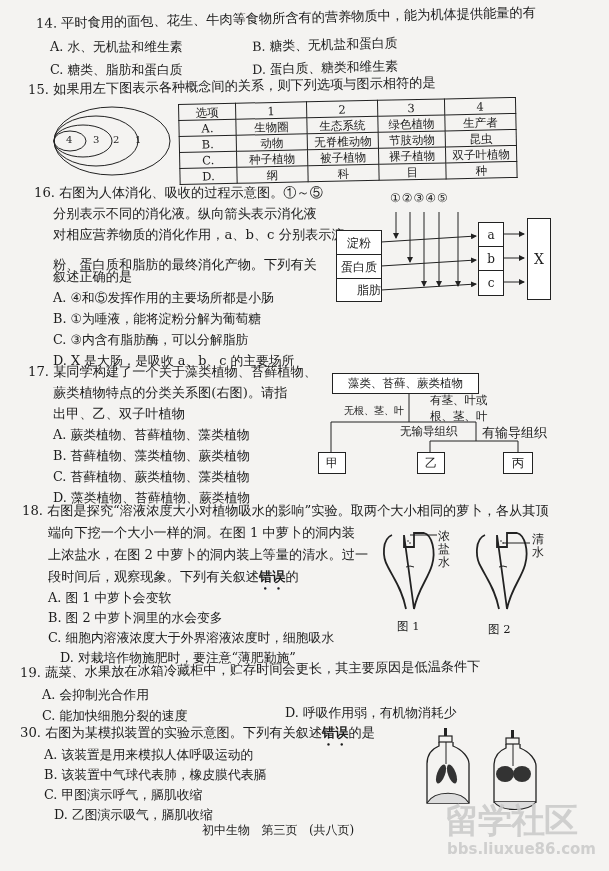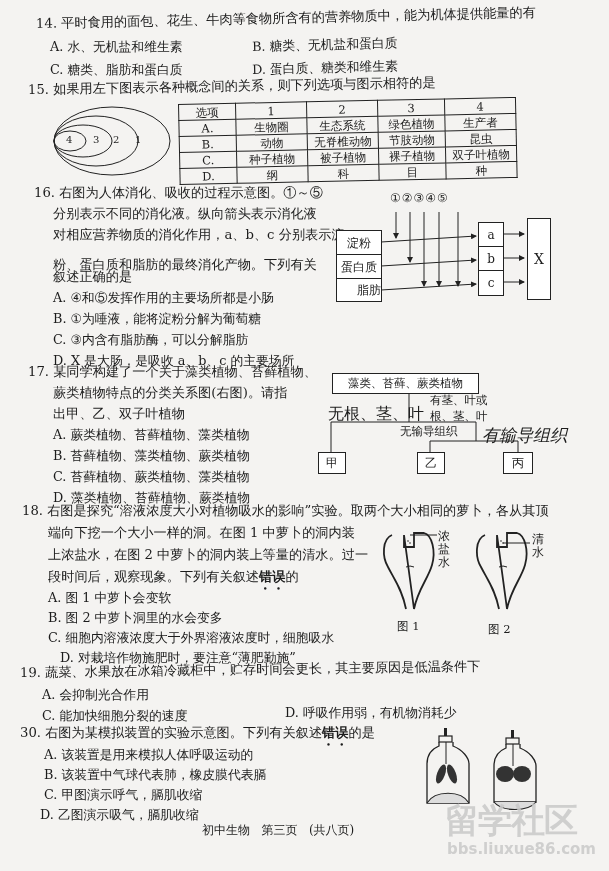--- a/index.html
+++ b/index.html
@@ -134,25 +134,25 @@
   <svg style="left:0; top:0;" width="609" height="500">
     <line x1="409" y1="393" x2="409" y2="422" stroke="#222" stroke-width="1"></line>
     <line x1="331" y1="422" x2="476" y2="422" stroke="#222" stroke-width="1"></line>
     <line x1="331" y1="422" x2="331" y2="452" stroke="#222" stroke-width="1"></line>
     <line x1="476" y1="422" x2="476" y2="441" stroke="#222" stroke-width="1"></line>
     <line x1="430" y1="441" x2="518" y2="441" stroke="#222" stroke-width="1"></line>
     <line x1="430" y1="441" x2="430" y2="452" stroke="#222" stroke-width="1"></line>
     <line x1="518" y1="441" x2="518" y2="452" stroke="#222" stroke-width="1"></line>
   </svg>
   <div class="box" style="left:332px; top:373px; width:145px; height:19px; line-height:19px; font-size:11.5px;">藻类、苔藓、蕨类植物</div>
-  <div class="lbl" style="left:328px; top:404px; font-size:16px;">无根、茎、叶</div>
+  <div class="lbl" style="left:344px; top:404px; font-size:10px;">无根、茎、叶</div>
   <div class="lbl" style="left:430px; top:393px; font-size:11.5px;">有茎、叶或</div>
   <div class="lbl" style="left:430px; top:409px; font-size:11.5px;">根、茎、叶</div>
   <div class="lbl" style="left:400px; top:424px; font-size:11.5px;">无输导组织</div>
-  <div class="lbl" style="left:482px; top:424px; font-size:17px;font-style:italic;">有输导组织</div>
+  <div class="lbl" style="left:482px; top:424px; font-size:13px;">有输导组织</div>
   <div class="box" style="left:318px; top:452px; width:26px; height:20px; line-height:20px;">甲</div>
   <div class="box" style="left:417px; top:452px; width:26px; height:20px; line-height:20px;">乙</div>
   <div class="box" style="left:503px; top:452px; width:28px; height:20px; line-height:20px;">丙</div>
 
   <div class="abs q" style="left:22px; top:501px;">18. 右图是探究“溶液浓度大小对植物吸水的影响”实验。取两个大小相同的萝卜，各从其顶</div>
   <div class="abs q" style="left:48px; top:523px;">端向下挖一个大小一样的洞。在图 1 中萝卜的洞内装</div>
   <div class="abs q" style="left:48px; top:545px;">上浓盐水，在图 2 中萝卜的洞内装上等量的清水。过一</div>
   <div class="abs q" style="left:48px; top:567px;"><span>段时间后，观察现象。下列有关叙述</span><span style="font-weight:bold; text-emphasis: dot; -webkit-text-emphasis: dot; text-emphasis-position: under;">错误</span><span>的</span></div>
   <div class="abs opt" style="left:48px; top:588px;">A. 图 1 中萝卜会变软</div>
   <div class="abs opt" style="left:48px; top:608px;">B. 图 2 中萝卜洞里的水会变多</div>
@@ -184,21 +184,21 @@
 
   <div class="abs q" style="left:20px; top:663px; transform:rotate(-0.8deg); transform-origin:left;">19. 蔬菜、水果放在冰箱冷藏柜中，贮存时间会更长，其主要原因是低温条件下</div>
   <div class="abs opt" style="left:42px; top:685px;">A. 会抑制光合作用</div>
   <div class="abs opt" style="left:42px; top:706px;">C. 能加快细胞分裂的速度</div>
   <div class="abs opt" style="left:285px; top:703px;">D. 呼吸作用弱，有机物消耗少</div>
 
   <div class="abs q" style="left:20px; top:723px;"><span>30. 右图为某模拟装置的实验示意图。下列有关叙述</span><span style="font-weight:bold; text-emphasis: dot; -webkit-text-emphasis: dot; text-emphasis-position: under;">错误</span><span>的是</span></div>
   <div class="abs opt" style="left:44px; top:745px;">A. 该装置是用来模拟人体呼吸运动的</div>
   <div class="abs opt" style="left:44px; top:765px;">B. 该装置中气球代表肺，橡皮膜代表膈</div>
   <div class="abs opt" style="left:44px; top:785px;">C. 甲图演示呼气，膈肌收缩</div>
-  <div class="abs opt" style="left:40px; top:805px;">D. 乙图演示吸气，膈肌收缩</div>
+  <div class="abs opt" style="left:54px; top:805px;">D. 乙图演示吸气，膈肌收缩</div>
 
   <svg style="left:425px; top:728px;" width="50" height="78">
     <rect x="19" y="0" width="3" height="8" fill="#222"></rect>
     <rect x="14" y="8" width="13" height="6" fill="none" stroke="#222" stroke-width="1.2"></rect>
     <path d="M14,14 L14,18 C4,22 2,30 2,36 L2,75 L44,75 L44,36 C44,30 38,22 28,18 L28,14" fill="none" stroke="#222" stroke-width="1.3"></path>
     <line x1="21" y1="14" x2="21" y2="36" stroke="#222" stroke-width="1"></line>
     <ellipse cx="16" cy="46" rx="4" ry="10" fill="#333" transform="rotate(20 16 46)"></ellipse>
     <ellipse cx="27" cy="46" rx="4" ry="10" fill="#333" transform="rotate(-20 27 46)"></ellipse>
     <path d="M2,75 C10,62 36,62 44,75" fill="#ddd" stroke="#222" stroke-width="1.2"></path>
   </svg>

